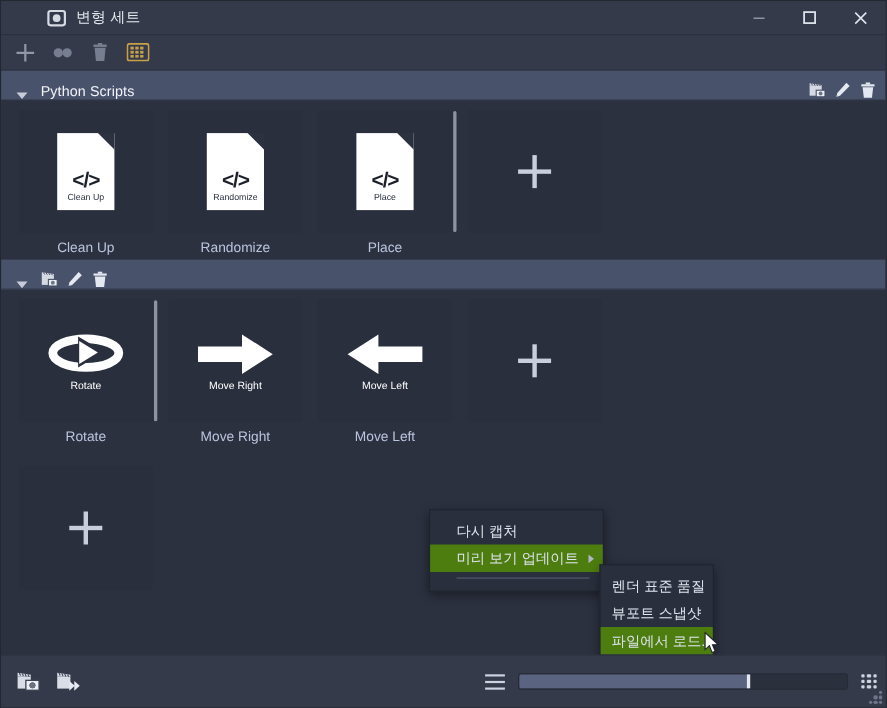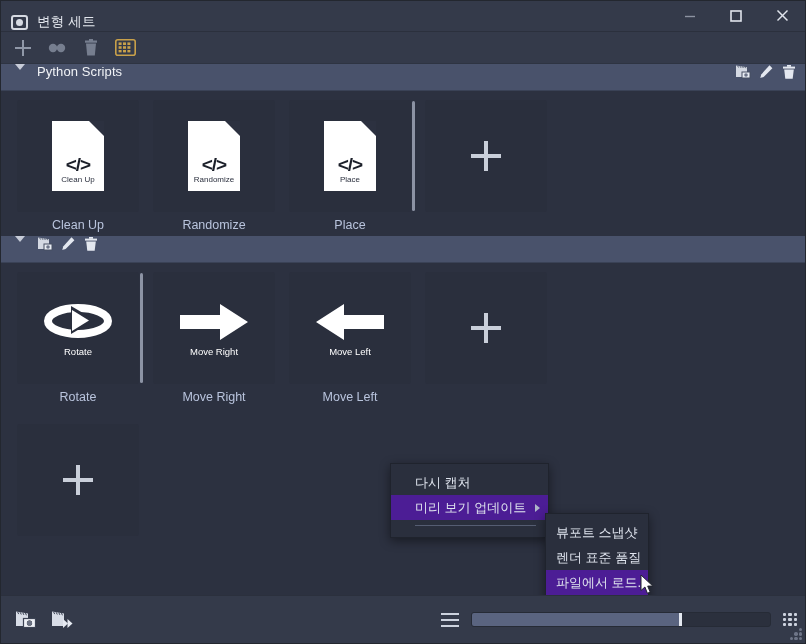--- a/index.html
+++ b/index.html
@@ -16,22 +16,23 @@
     width: 806px; height: 644px;
     background: #343a4a;
     border: 1px solid #23272f;
     display: flex; flex-direction: column;
   }
 
   
   .titlebar {
     height: 31px; flex: 0 0 31px;
     background: #343a4a;
-    display: flex; align-items: flex-end;
+    display: flex; align-items: center;
     border-bottom: 1px solid #2b303d;
+    padding-left: 32px;
   }
   .title-left { display: flex; align-items: center; padding-left: 10px; gap: 9px; flex: 1 1 auto; }
   .app-icon {
     width: 17px; height: 15px;
     border: 2px solid #d6dae2;
     border-radius: 3px;
     position: relative;
   }
   .app-icon::after {
     content: ""; position: absolute;
@@ -70,21 +71,21 @@
     flex: 1 1 auto;
     background: #2c3140;
     position: relative;
     overflow: hidden;
   }
 
   .section { width: 100%; }
   .section-header {
     height: 27px;
     background: #49526b;
-    display: flex; align-items: flex-start;
+    display: flex; align-items: flex-end;
     padding: 0 8px 0 14px;
     border-bottom: 1px solid #3a4256;
   }
   .caret {
     width: 0; height: 0;
     border-left: 5px solid transparent;
     border-right: 5px solid transparent;
     border-top: 6px solid #c7ccd8;
     margin-right: 12px;
   }
@@ -214,21 +215,21 @@
   #sub-menu  { left: 544px; top: 449px; width: 104px; }
   .menu-item {
     height: 25px;
     display: flex; align-items: center;
     padding: 0 10px 0 24px;
     color: #dfe4ee; font-size: 13px;
     position: relative;
     white-space: nowrap;
   }
   #sub-menu .menu-item { padding-left: 10px; }
-  .menu-item.highlight { background: #4c1d95; }
+  .menu-item.highlight { background: #4d7c0f; }
   .menu-item .arrow {
     position: absolute; right: 8px;
     width: 0; height: 0;
     border-top: 4px solid transparent;
     border-bottom: 4px solid transparent;
     border-left: 5px solid #aeb6c8;
   }
   .menu-sep {
     height: 1px; background: #555d72;
     margin: 5px 12px 5px 24px;
@@ -466,24 +467,24 @@
       </div>
       <div class="menu-item highlight">
         <span>미리 보기 업데이트</span>
         <span class="arrow"></span>
       </div>
       <div class="menu-sep"></div>
     </div>
 
     <div class="menu" id="sub-menu">
       <div class="menu-item">
+        <span>렌더 표준 품질</span>
+      </div>
+      <div class="menu-item">
         <span>뷰포트 스냅샷</span>
-      </div>
-      <div class="menu-item">
-        <span>렌더 표준 품질</span>
       </div>
       <div class="menu-item highlight">
         <span>파일에서 로드...</span>
       </div>
     </div>
 
     <div class="cursor">
       <svg width="16" height="22" viewBox="0 0 16 22">
         <path d="M1 1 L1 16.5 L4.9 13 L7.4 19.3 L10.2 18.1 L7.7 12.1 L12.8 12 Z" fill="#ffffff" stroke="#20242e" stroke-width="1"></path>
       </svg>

